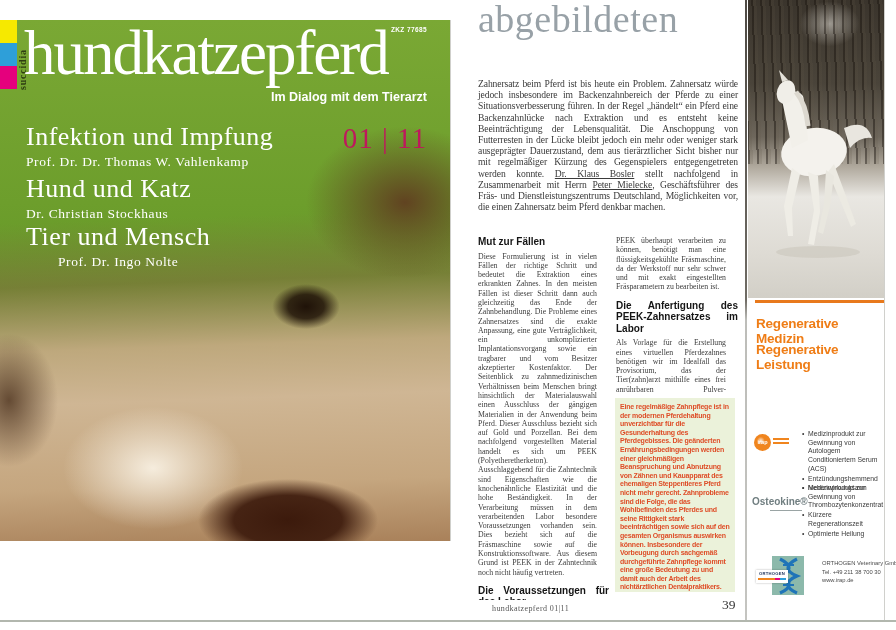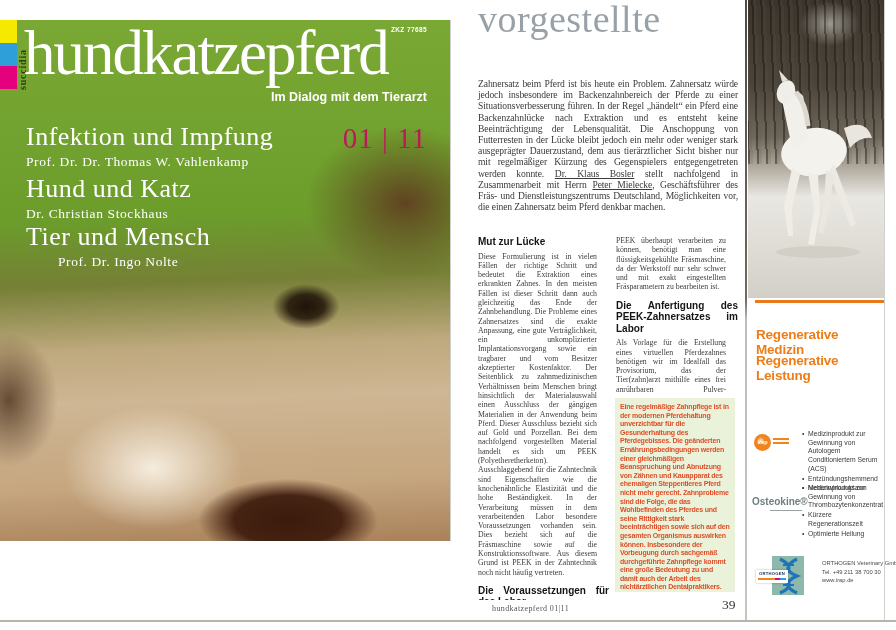--- a/index.html
+++ b/index.html
@@ -59,21 +59,21 @@
   
   .ad{position:absolute;left:748px;top:0;width:136px;height:620px;background:#fff;}
   .horse-photo{position:absolute;left:0;top:0;width:136px;height:298px;overflow:hidden;
     background:
       radial-gradient(ellipse 40px 30px at 60% 8%, rgba(236,233,226,.55), rgba(236,233,226,0) 75%),
       linear-gradient(to bottom, #3a342c 0%, #4a443a 28%, #6e675c 46%, #b0a99d 56%, #e9e7e2 66%, #dedbd4 85%, #d2cfc7 100%);}
   .horse-photo::before{content:"";position:absolute;left:0;top:0;right:0;height:55%;opacity:.85;
     background:repeating-linear-gradient(88deg, rgba(28,22,16,.55) 0 2px, rgba(96,86,70,.2) 2px 5px, rgba(28,22,16,0) 5px 9px);}
   .horse-svg{position:absolute;left:0;top:0;}
   .ad-rule{position:absolute;left:7px;top:300px;width:129px;height:3px;background:#e8791c;}
-  .ad-h1{position:absolute;left:8px;width:130px;font-weight:bold;font-size:13.5px;letter-spacing:-.2px;color:#ef7d16;margin-top:11px;}
+  .ad-h1{position:absolute;left:8px;width:130px;font-weight:bold;font-size:13.5px;letter-spacing:-.2px;color:#ef7d16;}
   .ad-h1.l1{top:316px;} .ad-h1.l2{top:342px;}
   .ad-sub{position:absolute;left:8px;top:378px;width:128px;font-weight:bold;font-size:7.8px;line-height:10.5px;color:#1c1c1c;}
   .ad-ul{position:absolute;margin:0;padding:0;width:80px;list-style:none;font-size:6.8px;line-height:8.7px;color:#3a3a3a;}
   .ul1{left:54px;top:430px;} .ul2{left:54px;top:484px;}
   .ad-ul li{position:relative;padding-left:6px;margin-bottom:1px;}
   .ad-ul li::before{content:"•";position:absolute;left:0;top:0;}
   .irap-logo{position:absolute;left:6px;top:434px;width:17px;height:17px;border-radius:50%;background:#f0851e;
     background-image:radial-gradient(circle 4px at 40% 40%, rgba(255,255,255,.85), rgba(255,255,255,0));
     color:#fff;font-size:5.5px;font-weight:bold;text-align:center;line-height:17px;}
   .irap-lines{position:absolute;left:25px;top:438px;width:16px;}
@@ -119,26 +119,26 @@
       <div class="cv-title">Infektion und Impfung</div>
       <div class="cv-author">Prof. Dr. Dr. Thomas W. Vahlenkamp</div>
     </div>
     <div class="cv-art cv-a2">
       <div class="cv-title">Tier und Mensch</div>
       <div class="cv-author">Prof. Dr. Ingo Nolte</div>
     </div>
   </section>
 
   <section class="page">
-    <h2 class="section-head">vorgestellte</h2>
+    <h2 class="section-head">abgebildeten</h2>
 
     <p class="intro"><span>Zahnersatz beim Pferd ist bis heute ein Problem. Zahnersatz würde jedoch insbesondere im Backenzahnbereich der Pferde zu einer Situationsverbesserung führen. In der Regel „händelt“ ein Pferd eine Backenzahnlücke nach Extraktion und es entsteht keine Beeinträchtigung der Lebensqualität. Die Anschoppung von Futterresten in der Lücke bleibt jedoch ein mehr oder weniger stark ausgeprägter Dauerzustand, dem aus tierärztlicher Sicht bisher nur mit regelmäßiger Kürzung des Gegenspielers entgegengetreten werden konnte. </span><a class="ln">Dr. Klaus Bosler</a><span> stellt nachfolgend in Zusammenarbeit mit Herrn </span><a class="ln">Peter Mielecke</a><span>, Geschäftsführer des Fräs- und Dienstleistungszentrums Deutschland, Möglichkeiten vor, die einen Zahnersatz beim Pferd denkbar machen.</span></p>
 
     <div class="col col1">
-      <h3>Mut zur Lücke</h3>
+      <h3>Mut zur Fällen</h3>
       <p>Diese Formulierung ist in vielen Fällen der richtige Schritt und bedeutet die Extraktion eines erkrankten Zahnes. In den meisten Fällen ist dieser Schritt dann auch gleichzeitig das Ende der Zahnbehandlung. Die Probleme eines Zahnersatzes sind die exakte Anpassung, eine gute Verträglichkeit, ein unkomplizierter Implantationsvorgang sowie ein tragbarer und vom Besitzer akzeptierter Kostenfaktor. Der Seitenblick zu zahnmedizinischen Verhältnissen beim Menschen bringt hinsichtlich der Materialauswahl einen Ausschluss der gängigen Materialien in der Anwendung beim Pferd. Dieser Ausschluss bezieht sich auf Gold und Porzellan. Bei dem nachfolgend vorgestellten Material handelt es sich um PEEK (Polyetheretherketon). Ausschlaggebend für die Zahntechnik sind Eigenschaften wie die knochenähnliche Elastizität und die hohe Beständigkeit. In der Verarbeitung müssen in dem verarbeitenden Labor besondere Voraussetzungen vorhanden sein. Dies bezieht sich auf die Fräsmaschine sowie auf die Konstruktionssoftware. Aus diesem Grund ist PEEK in der Zahntechnik noch nicht häufig vertreten.</p>
       <h3>Die Voraussetzungen für das Labor</h3>
       <p>Der Zahnersatz aus PEEK kann anhand des extrahierten Zahnes erfolgen, falls dieser im Ganzen extrahiert werden konnte. Ansonsten dient als Modell ein provisorischer Zahnersatz, der hier im abgebildeten Fall aus einem Kaltpolymerisat für provisorische Kronen und Brücken im Humanbereich (Bosworth®Trim®) gefertigt wurde. Um den implantierfähigen Hochleistungskunststoff</p>
     </div>
 
     <div class="col col2">
       <p>PEEK überhaupt verarbeiten zu können, benötigt man eine flüssigkeitsgekühlte Fräsmaschine, da der Werkstoff nur sehr schwer und mit exakt eingestellten Fräsparametern zu bearbeiten ist.</p>
       <h3>Die Anfertigung des PEEK-Zahnersatzes im Labor</h3>
       <p>Als Vorlage für die Erstellung eines virtuellen Pferdezahnes benötigen wir im Idealfall das Provisorium, das der Tier(zahn)arzt mithilfe eines frei anrührbaren Pulver-Flüssigkeitskunststoffes anfertigt. Das Provisorium stellt die Ausformung der durch Extraktion entstandenen Alveole und die Zahnkrone mit der exakten Bisshöhe dar.</p>
     </div>

